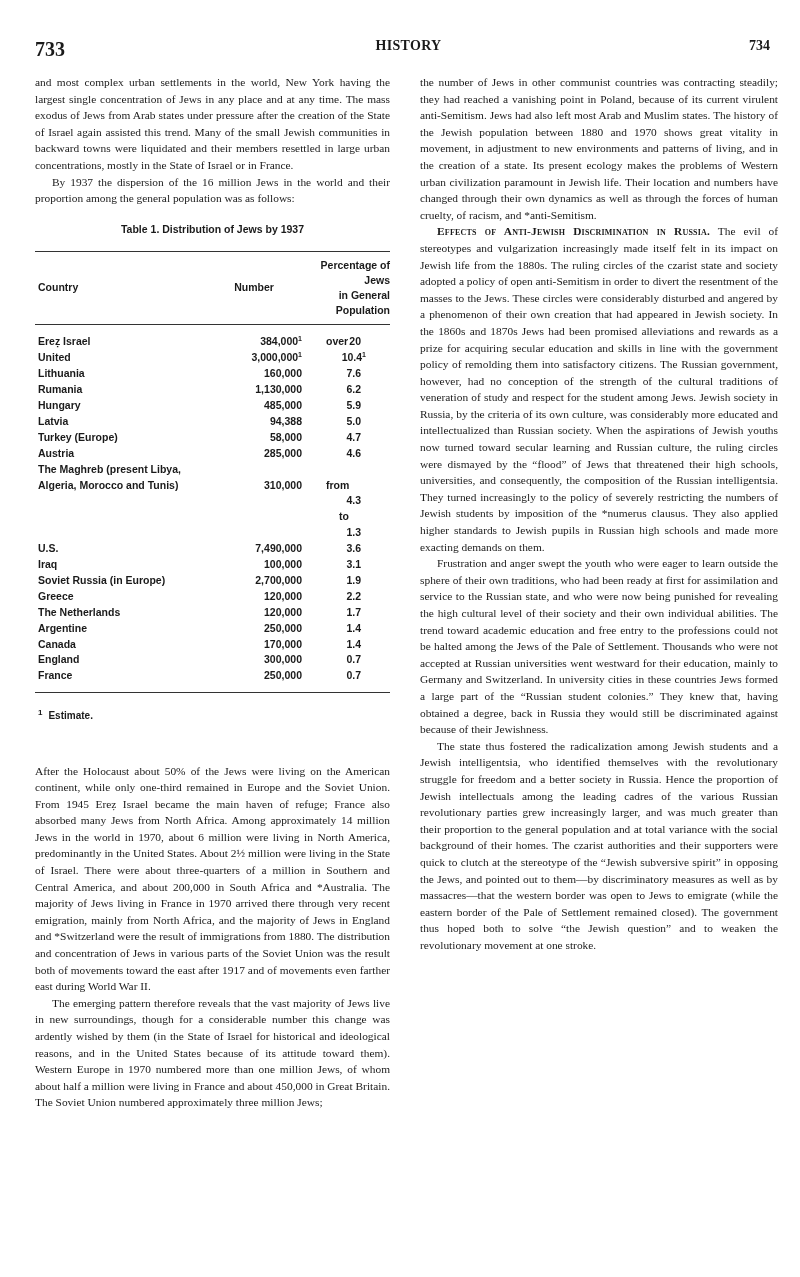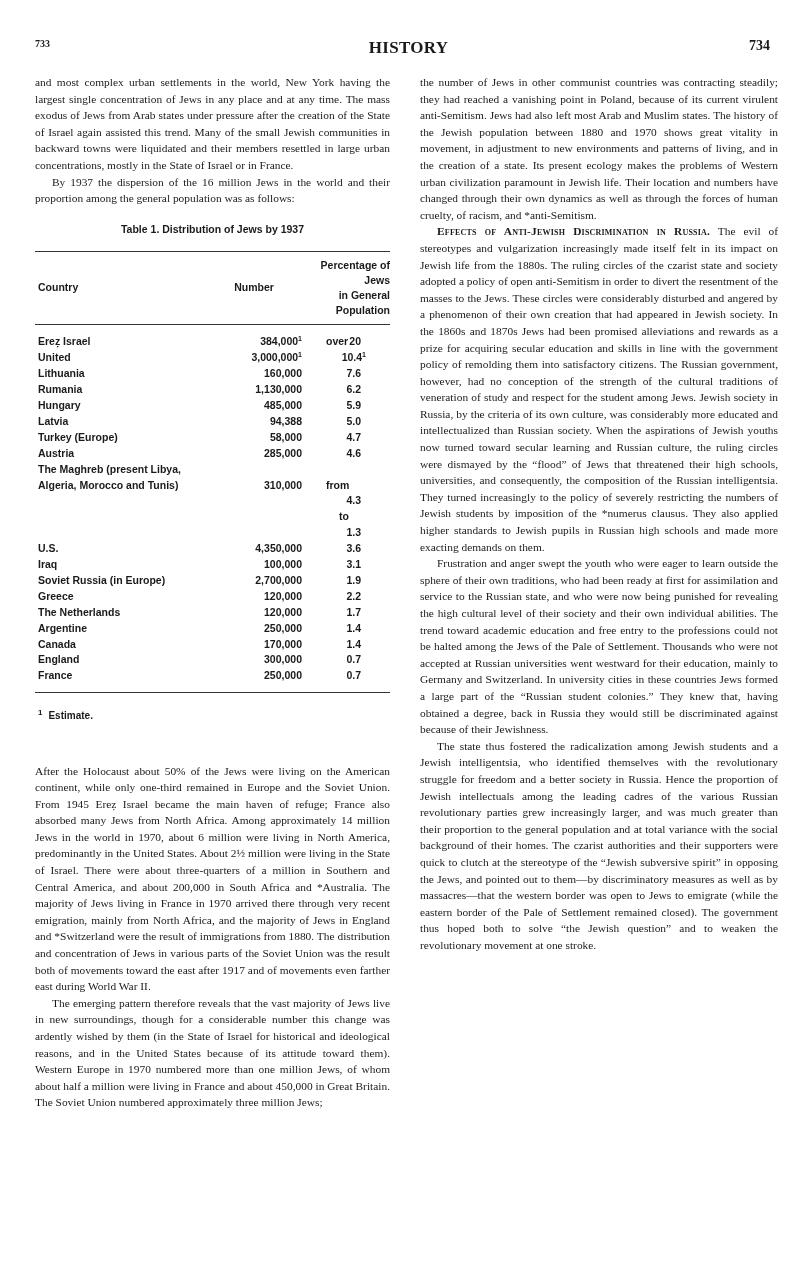--- a/index.html
+++ b/index.html
@@ -1,21 +1,21 @@
 <!DOCTYPE html>
 <html><head>
 <meta charset="utf-8">
 <style>
   html, body { margin: 0; padding: 0; background: #ffffff; }
   body { width: 800px; height: 1277px; position: relative; overflow: hidden; color: #1a1a1a; }
   .serif { font-family: "Liberation Serif", "DejaVu Serif", serif; }
   .sans { font-family: "Liberation Sans", "DejaVu Sans", sans-serif; }
   .header { position: absolute; top: 38px; left: 35px; width: 735px; height: 20px; }
-  .header .pg-left { position: absolute; left: 0; top: 0; font-size: 10px; font-weight: bold; }
-  .header .running { position: absolute; left: 12px; right: 0; top: 0; text-align: center; font-size: 17px; font-weight: bold; letter-spacing: 0.3px; }
+  .header .pg-left { position: absolute; left: 0; top: 0; font-size: 20px; font-weight: bold; }
+  .header .running { position: absolute; left: 12px; right: 0; top: 0; text-align: center; font-size: 14px; font-weight: bold; letter-spacing: 0.3px; }
   .header .pg-right { position: absolute; right: 0; top: 0; font-size: 14px; font-weight: bold; }
   .col { position: absolute; top: 74px; font-size: 11.4px; line-height: 16.6px; text-align: justify; }
   .col-left { left: 35px; width: 355px; }
   .col-right { left: 420px; width: 358px; top: 74px; }
   .col p { margin: 0; }
   .col p.indent { text-indent: 17px; }
   .smallcaps { font-variant: small-caps; font-weight: bold; letter-spacing: 0.2px; }
   .table-wrap { margin: 14px 0 0 0; }
   .table-title { text-align: center; font-size: 10.5px; margin-bottom: 14px; font-weight: bold; }
   table.dist { width: 355px; border-collapse: collapse; font-size: 10.5px; line-height: 15.9px; font-weight: bold; }
@@ -113,21 +113,21 @@
             <td class="number"><span>310,000</span><sup style="visibility: hidden;"></sup></td>
             <td class="pct"><span class="pre">from</span><span>4.3</span><sup></sup></td>
           </tr>
           <tr>
             <td class="country"></td>
             <td class="number"><span></span><sup style="visibility: hidden;"></sup></td>
             <td class="pct"><span class="pre" style="padding-left: 37px;">to</span><span>1.3</span><sup></sup></td>
           </tr>
           <tr>
             <td class="country">U.S.</td>
-            <td class="number"><span>4,350,000</span><sup style="visibility: hidden;"></sup></td>
+            <td class="number"><span>7,490,000</span><sup style="visibility: hidden;"></sup></td>
             <td class="pct"><span class="pre"></span><span>3.6</span><sup></sup></td>
           </tr>
           <tr>
             <td class="country">Iraq</td>
             <td class="number"><span>100,000</span><sup style="visibility: hidden;"></sup></td>
             <td class="pct"><span class="pre"></span><span>3.1</span><sup></sup></td>
           </tr>
           <tr>
             <td class="country">Soviet Russia (in Europe)</td>
             <td class="number"><span>2,700,000</span><sup style="visibility: hidden;"></sup></td>

